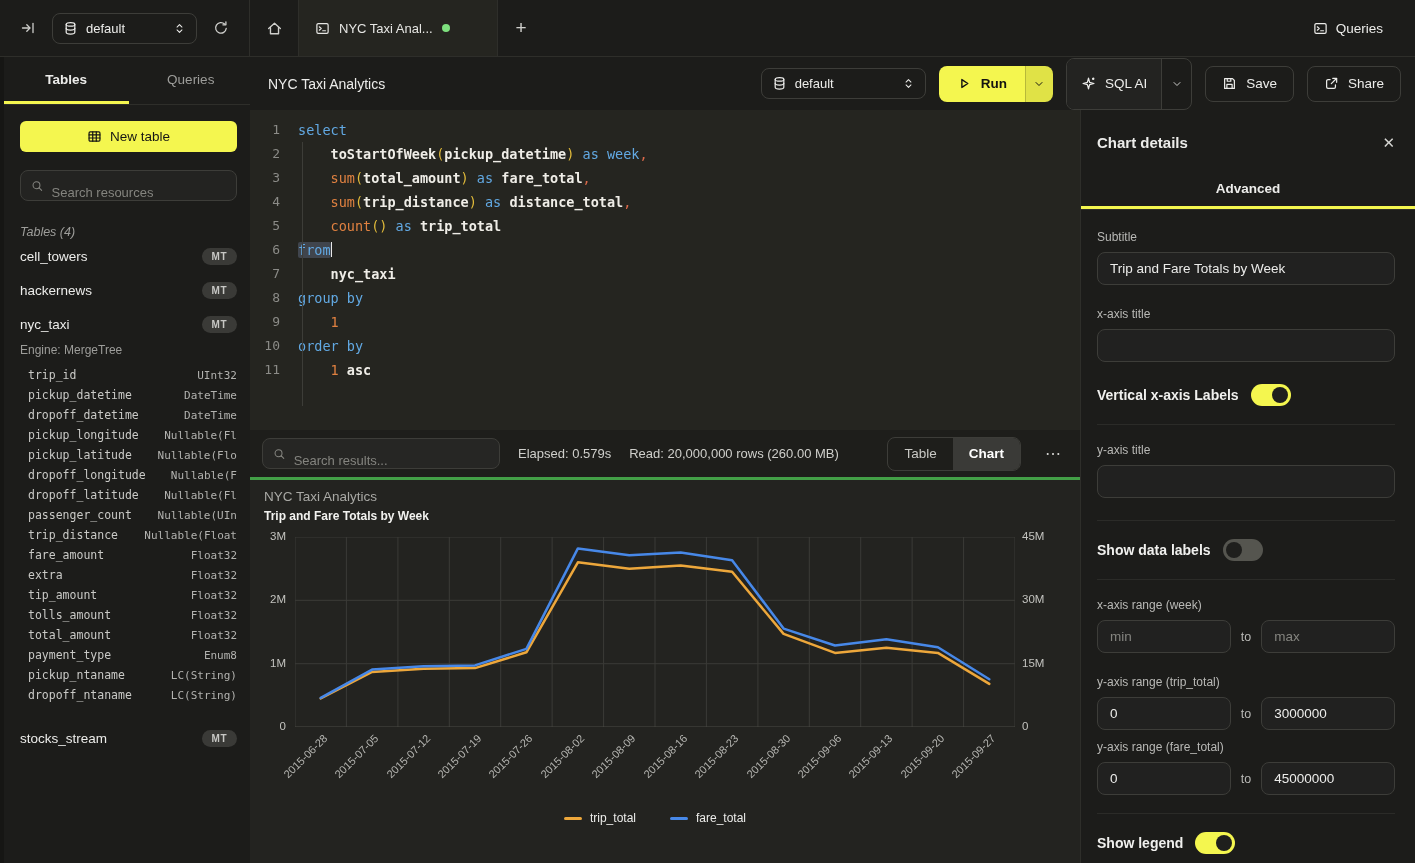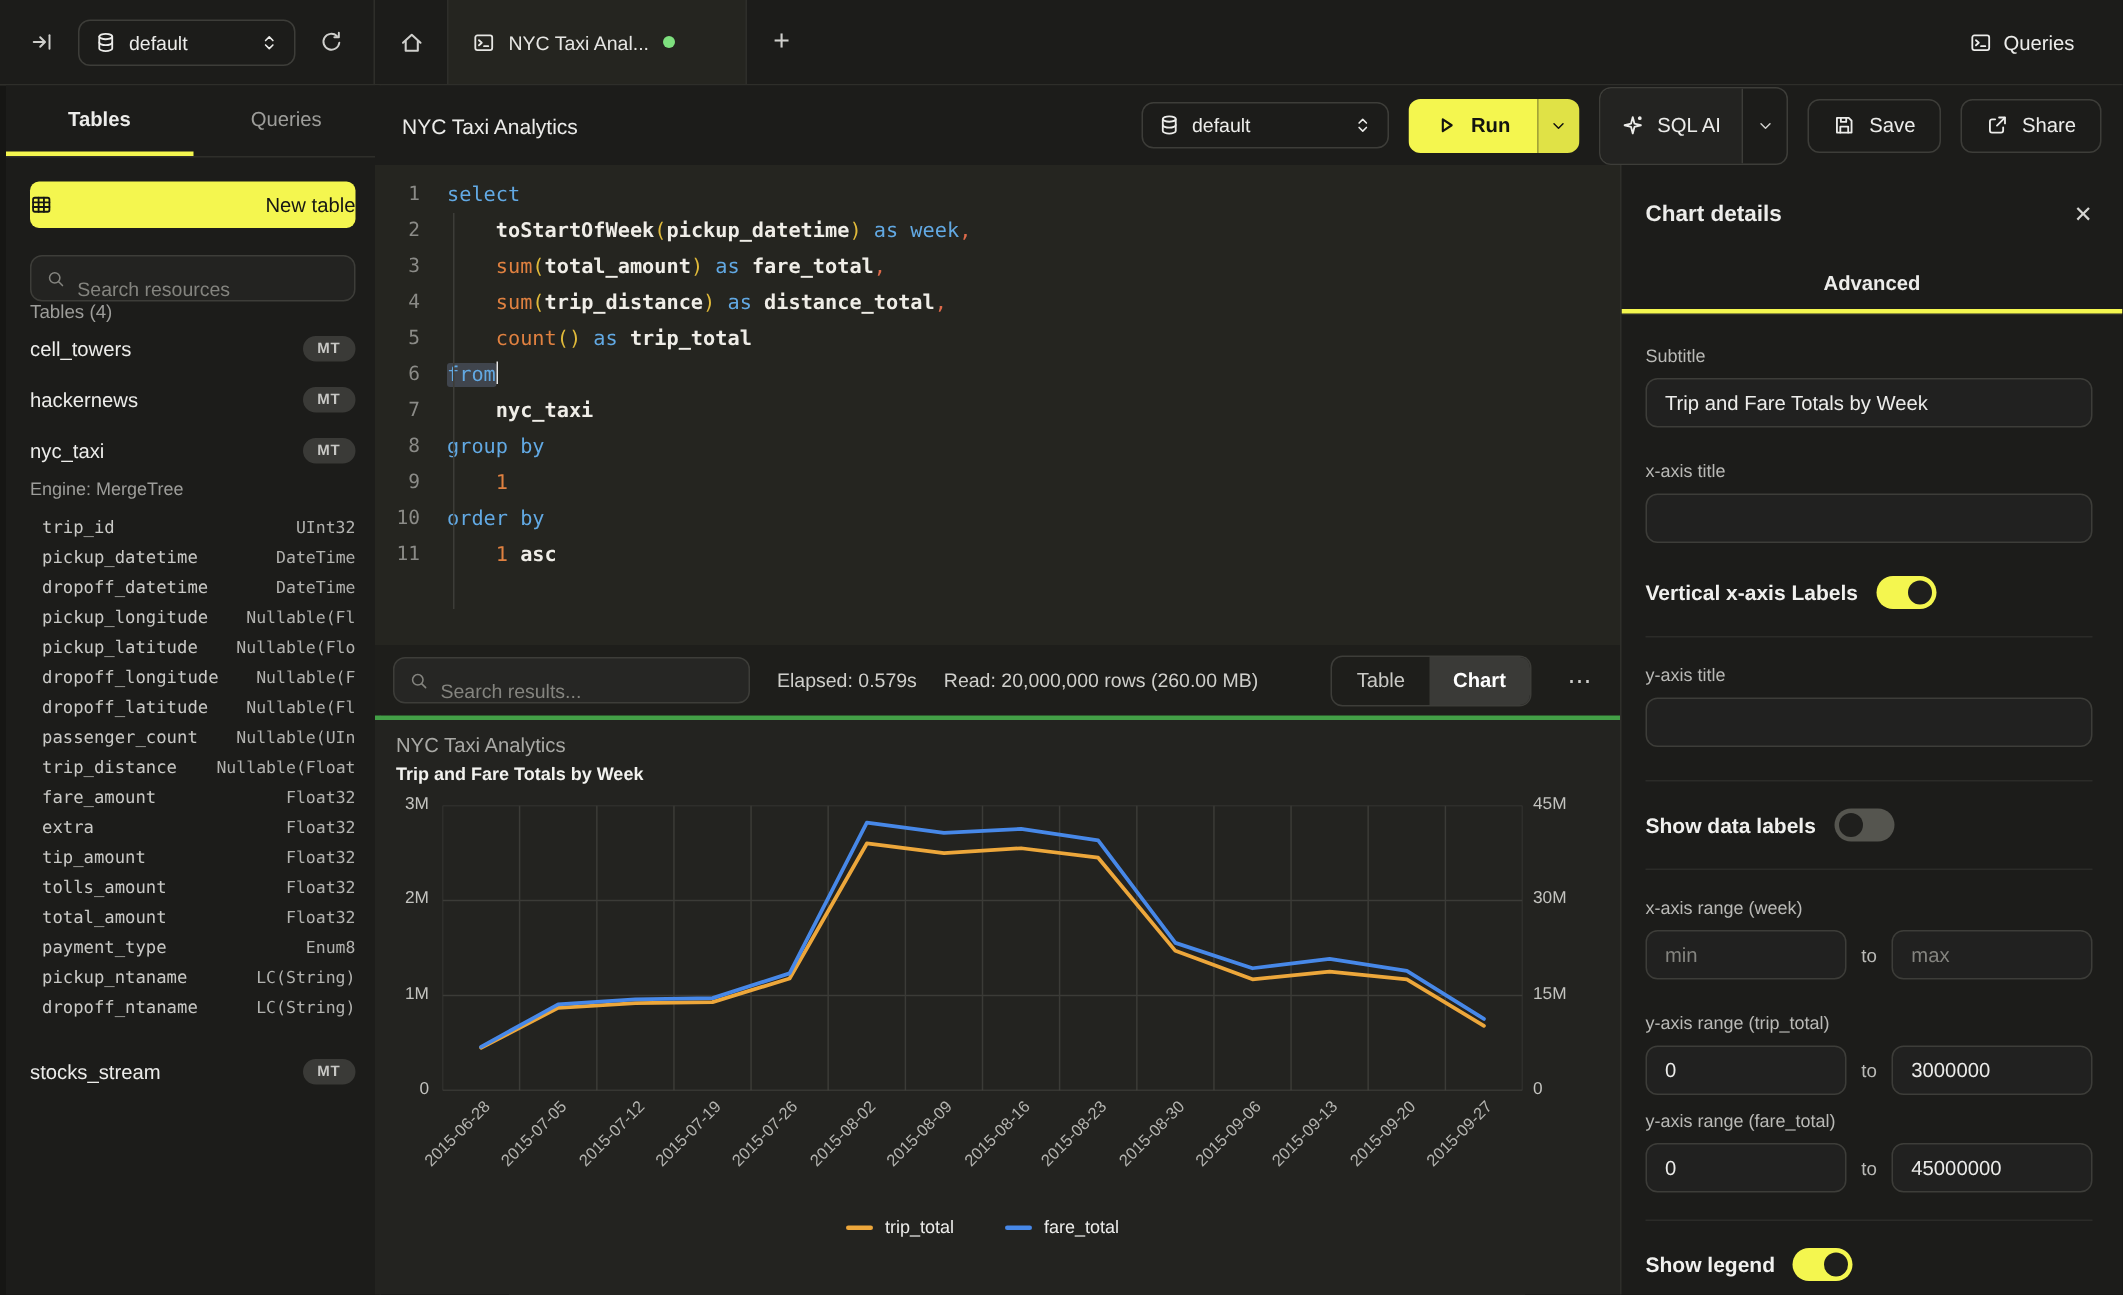--- a/index.html
+++ b/index.html
@@ -33,26 +33,26 @@
   .queries-btn{display:flex;align-items:center;gap:8px;color:var(--text);background:none;border:none;font-size:13.5px;cursor:pointer;padding:8px 10px;border-radius:6px;}
 
   
   .sidebar{position:absolute;top:57px;left:4px;width:250px;bottom:0;background:var(--bg1);
     border-right:1px solid var(--border);display:flex;flex-direction:column;}
   .side-tabs{display:flex;height:48px;border-bottom:1px solid var(--border);flex:none;}
   .side-tab{flex:1;display:flex;align-items:center;justify-content:center;font-size:13.5px;color:var(--muted);cursor:pointer;border-bottom:3px solid transparent;}
   .side-tab.active{color:var(--text);font-weight:bold;border-bottom-color:var(--yellow);}
   .side-body{padding:16px;overflow:hidden;flex:1;}
   .new-table-btn{width:100%;height:31px;background:var(--yellow);color:#161614;border:none;border-radius:6px;
-    font-size:13.5px;display:flex;align-items:center;justify-content:space-between;gap:8px;cursor:pointer;font-family:inherit;}
+    font-size:13.5px;display:flex;align-items:center;justify-content:center;gap:8px;cursor:pointer;font-family:inherit;}
   .search-box{margin-top:18px;display:flex;align-items:center;gap:8px;background:#232321;border:1px solid var(--border2);
     border-radius:8px;height:31px;padding:0 10px;color:var(--faint);}
   .search-box input{background:none;border:none;outline:none;color:var(--text);font-size:13px;width:100%;font-family:inherit;margin-top:14px;}
   .search-box input::placeholder{color:var(--faint);}
-  .section-title{color:var(--muted);font-size:12.5px;}
+  .section-title{margin-top:24px;color:var(--muted);font-size:12.5px;font-style:italic;}
   .tbl-row{display:flex;align-items:center;justify-content:space-between;height:33px;cursor:pointer;margin-top:1px;}
   .tbl-name{font-size:13.5px;color:var(--text);}
   .mt-badge{background:#3a3a37;color:#c7c7c4;font-size:10px;font-weight:bold;border-radius:10px;padding:3px 10px;letter-spacing:.5px;}
   .engine-line{color:var(--muted);font-size:12px;margin:2px 0 8px 0;}
   .col-row{display:flex;justify-content:space-between;align-items:center;height:20px;padding-left:8px;
     font-family:"DejaVu Sans Mono",monospace;font-size:11.5px;color:#c9c9c6;}
   .col-type{color:#b2b2af;font-size:11px;white-space:nowrap;}
   .tbl-gap{height:16px;}
 
   

